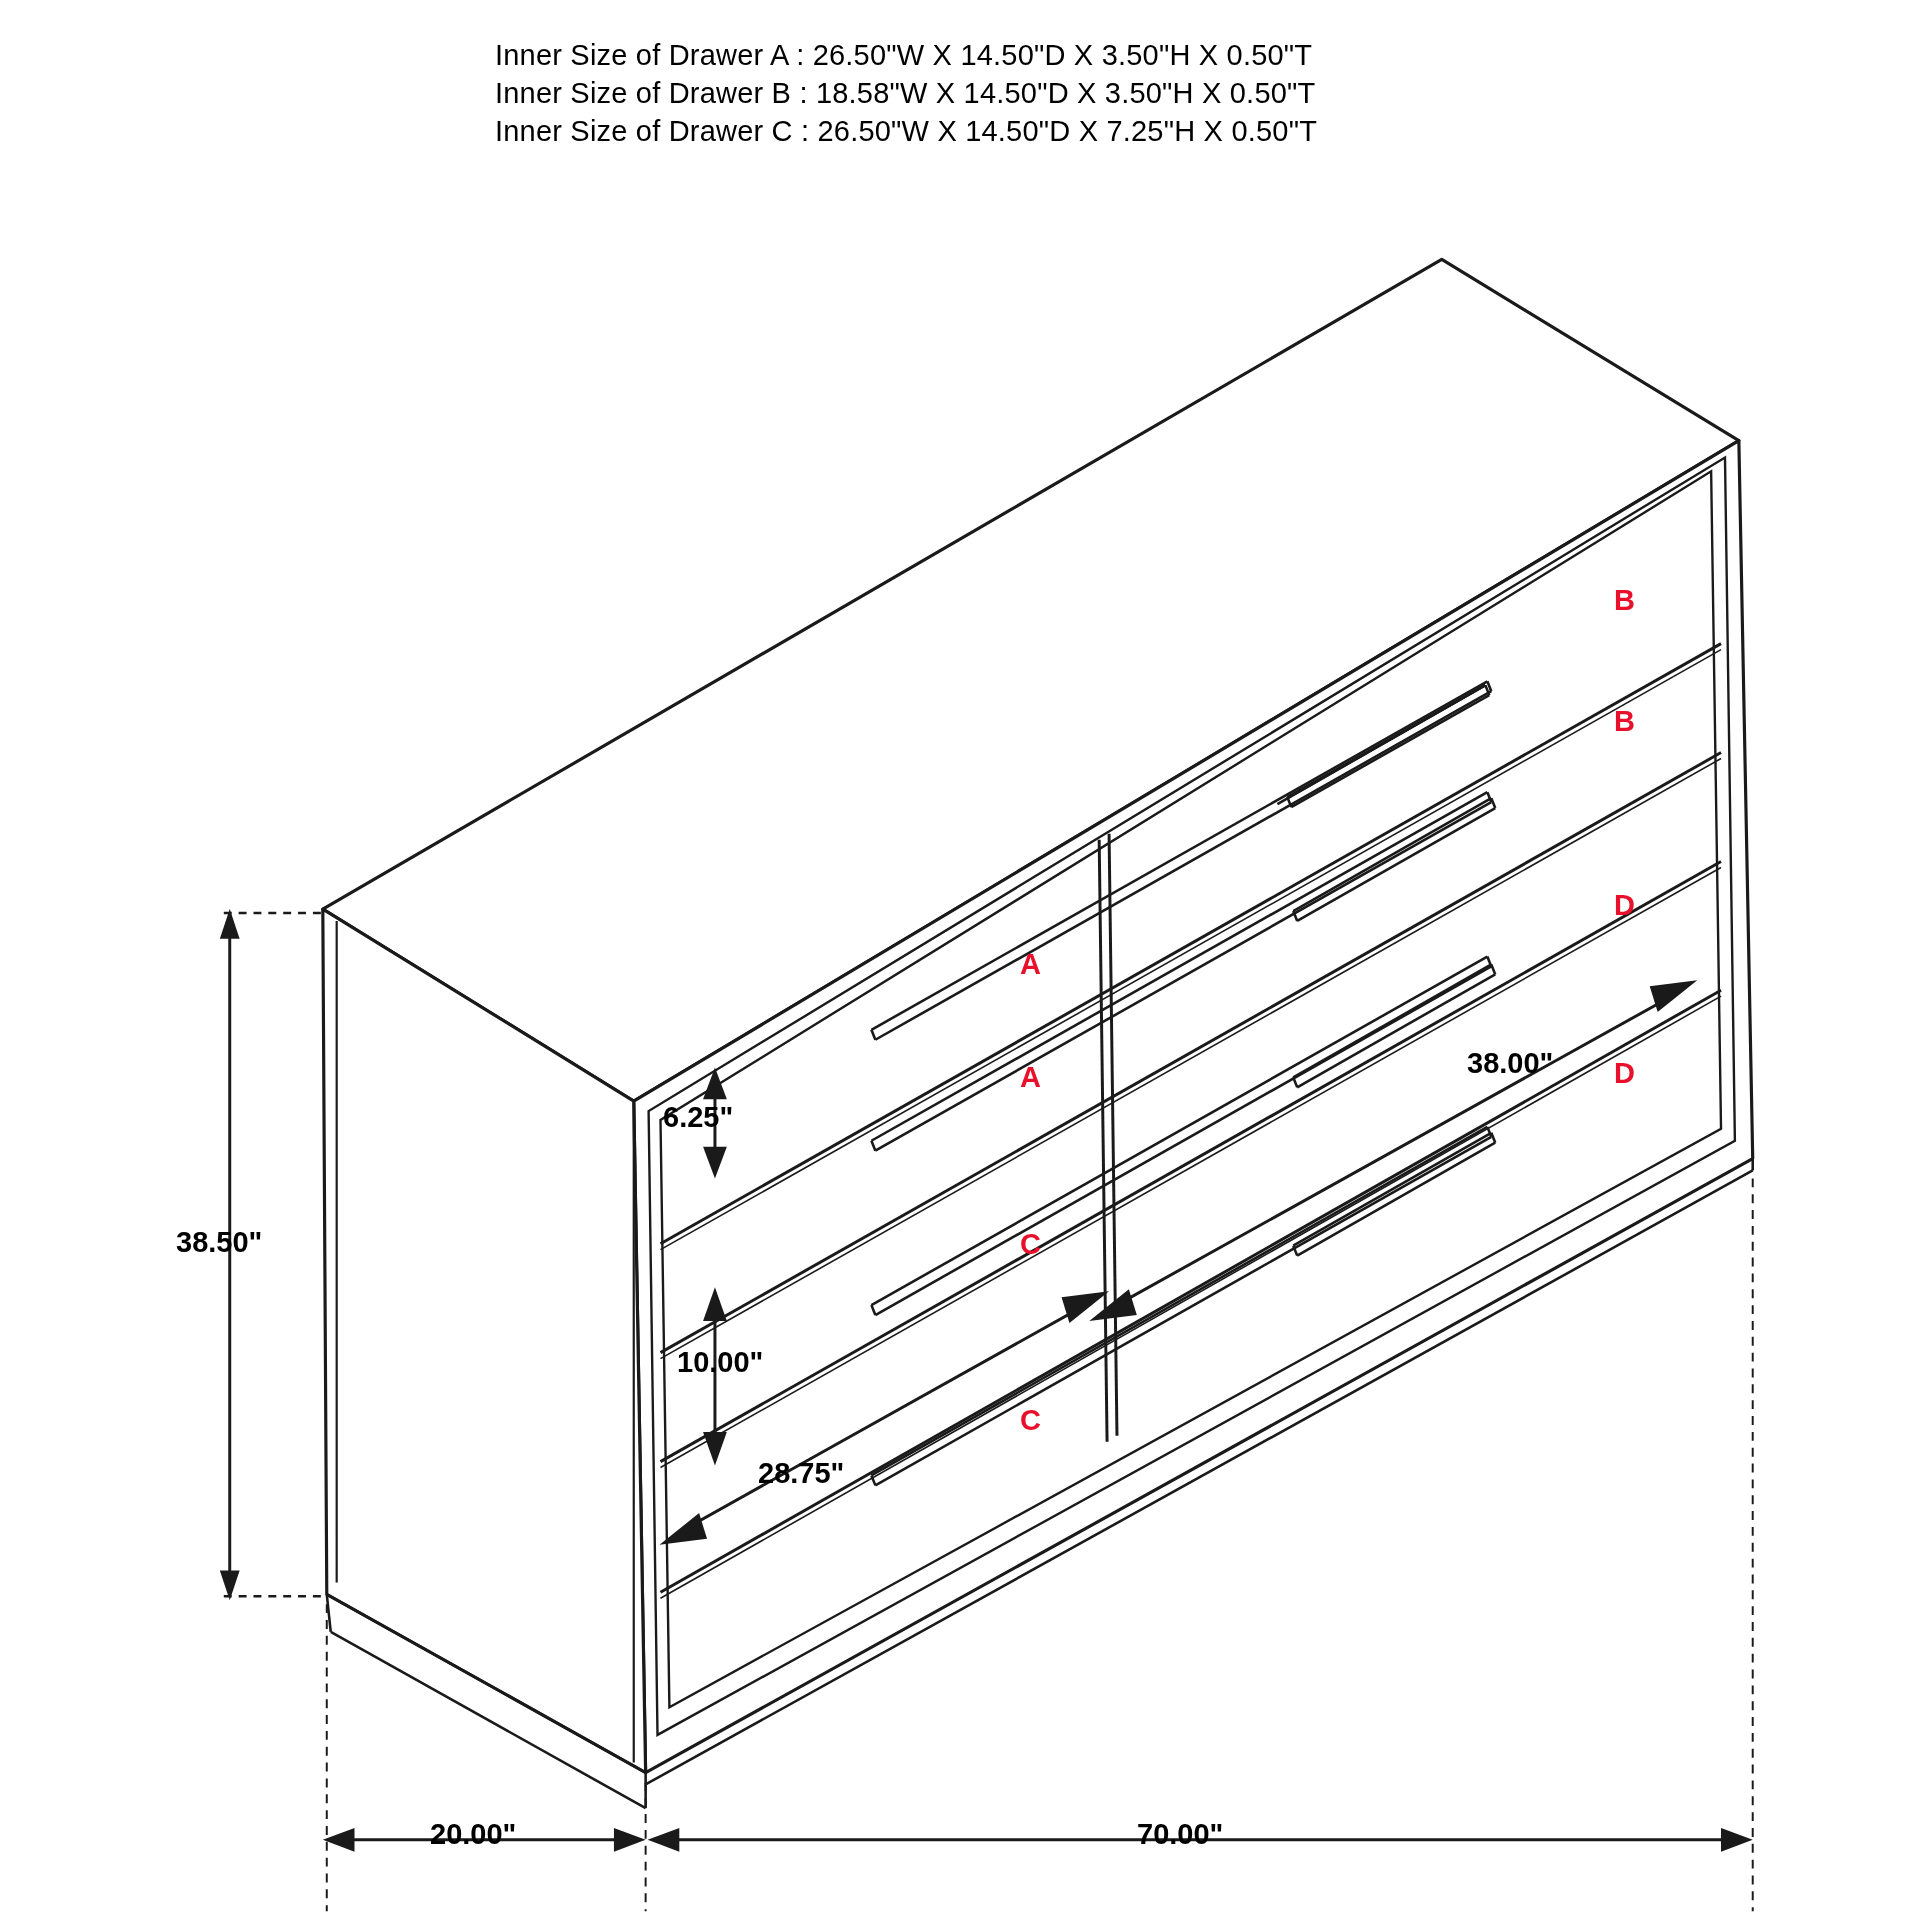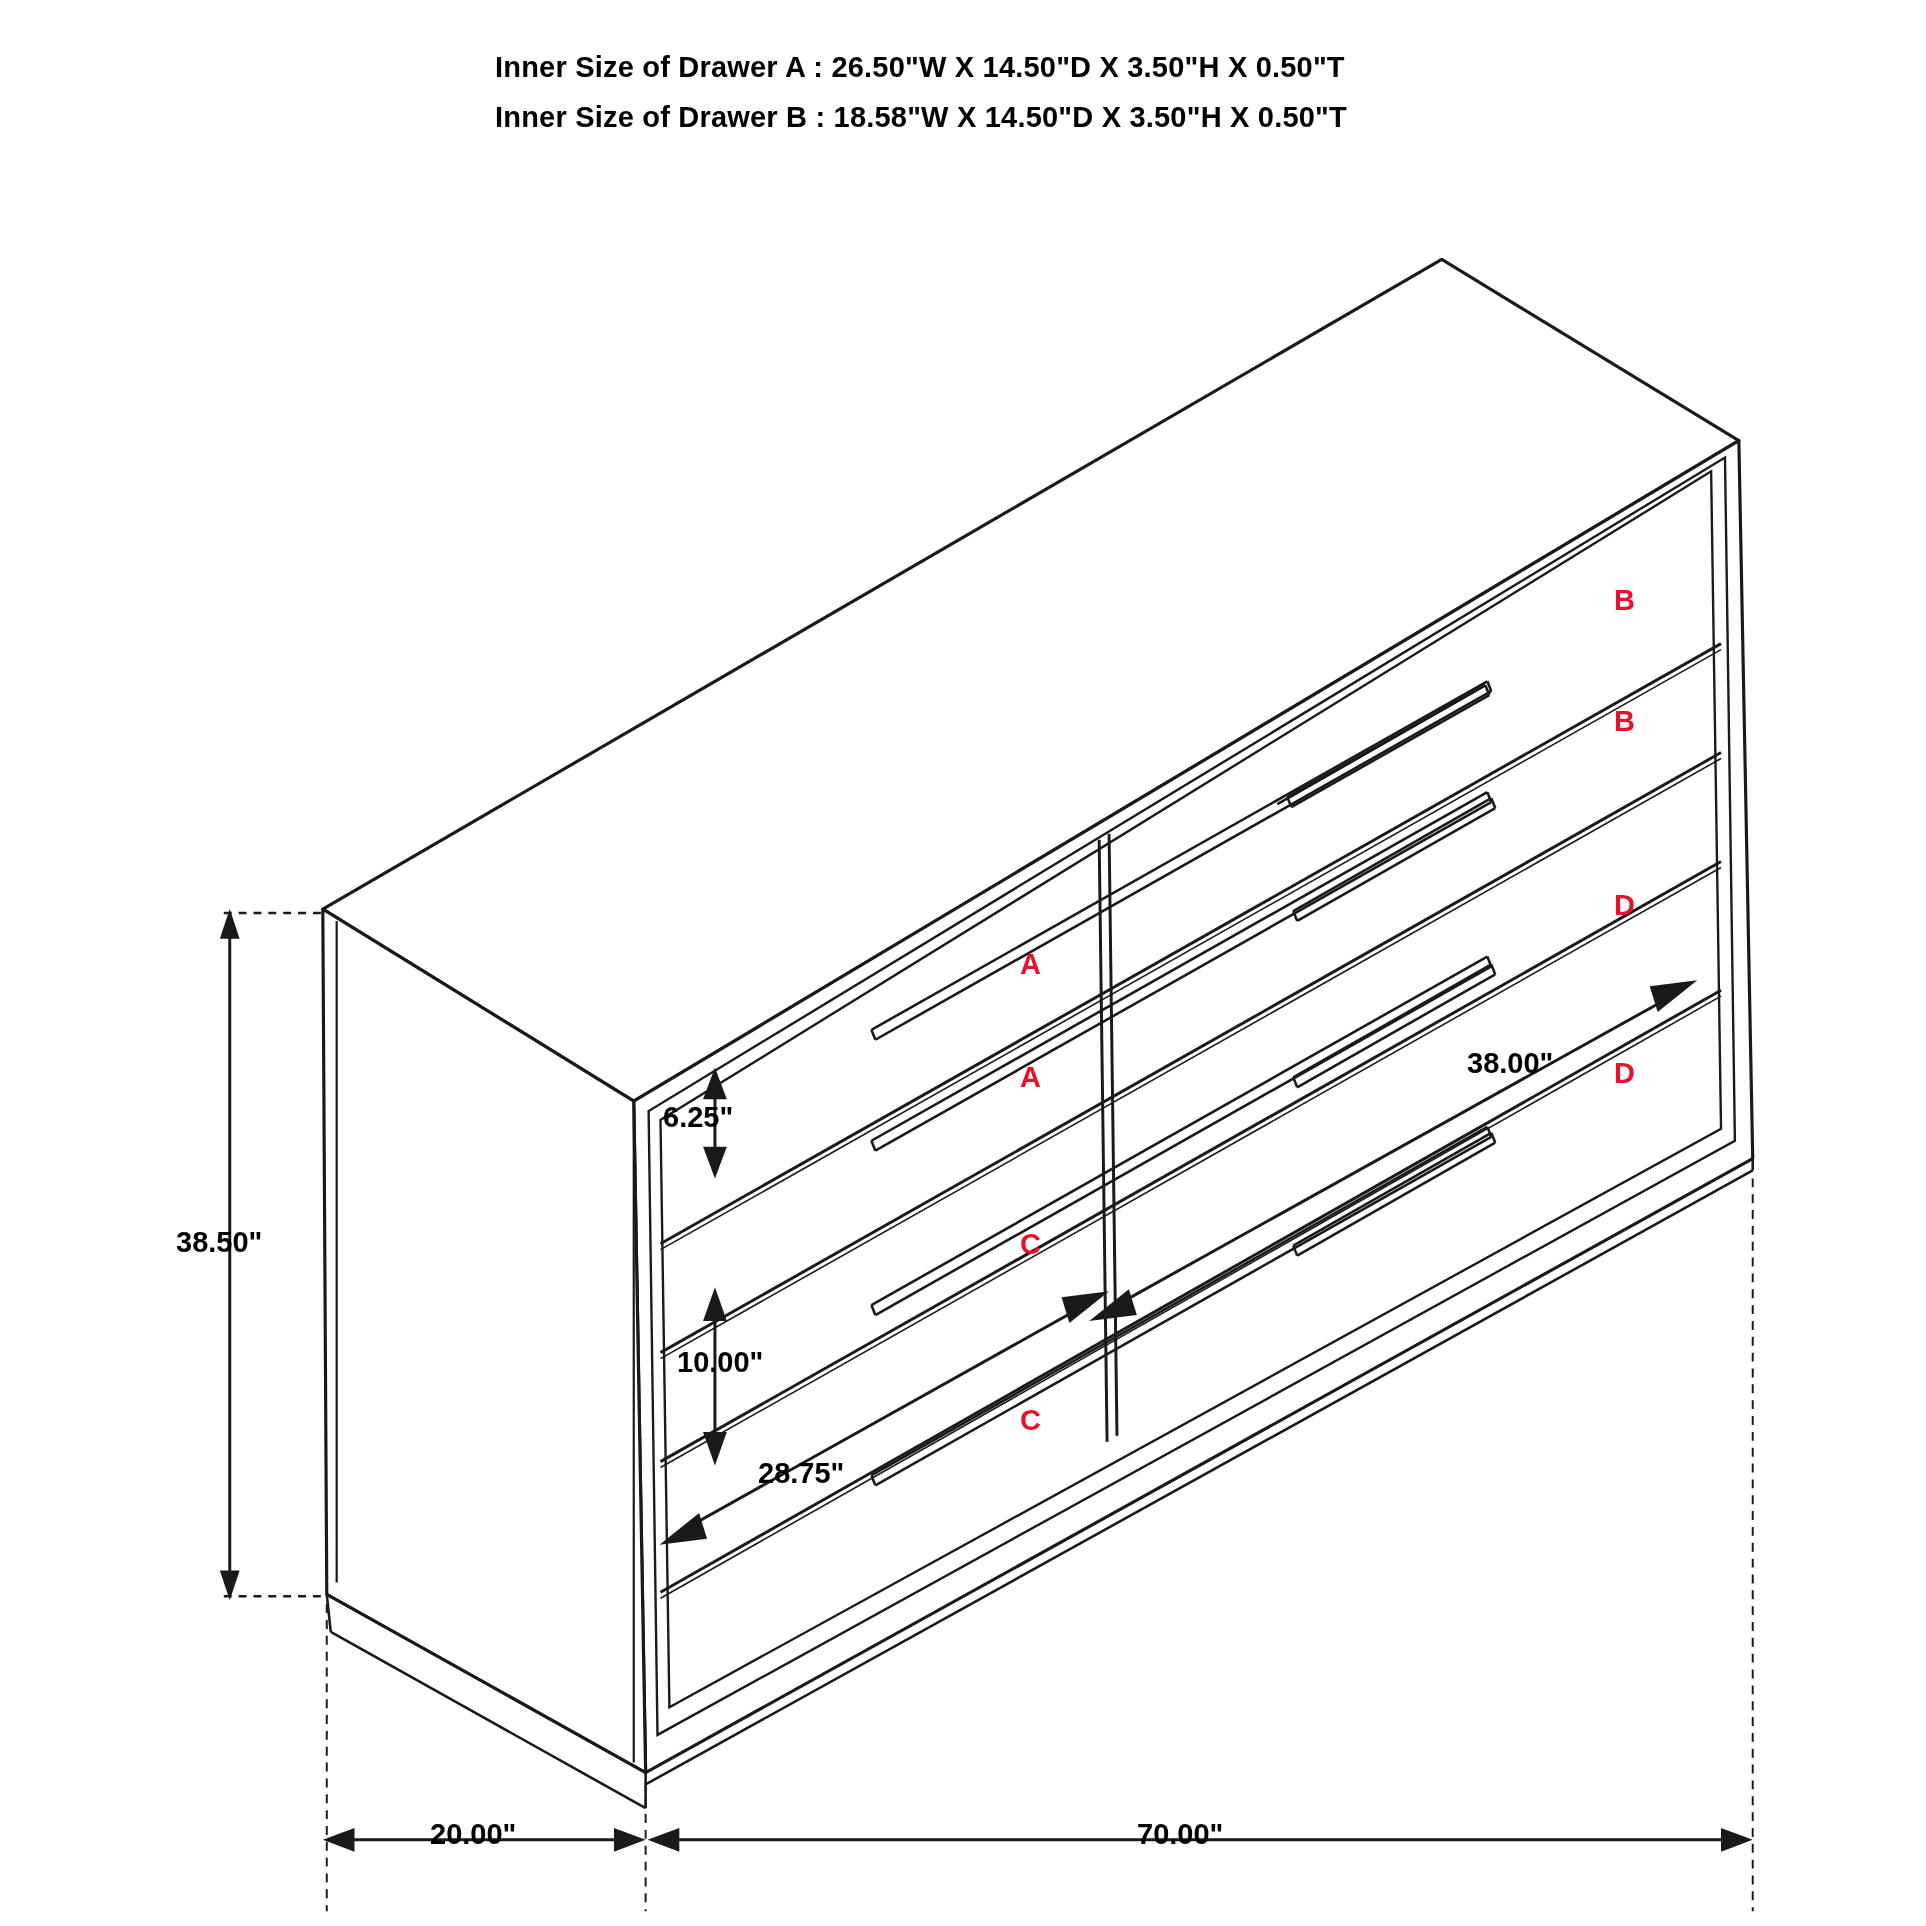--- a/index.html
+++ b/index.html
@@ -20,26 +20,25 @@
     height: 1927px;
   }
   .spec-block {
     position: absolute;
     left: 495px;
     top: 36px;
     width: 1139px;
   }
   .spec-line {
     font-size: 29px;
-    font-weight: bold;
+    font-weight: normal;
     color: #000000;
     letter-spacing: 0.2px;
     line-height: 38px;
     white-space: nowrap;
-    margin-top: 12px;
   }
   svg#drawing {
     position: absolute;
     left: 0;
     top: 0;
     width: 1927px;
     height: 1927px;
   }
   .lbl {
     position: absolute;
@@ -57,20 +56,21 @@
   }
 </style>
 </head>
 <body>
 
 <div id="stage">
 
   <div class="spec-block">
     <div class="spec-line">Inner Size of Drawer A : 26.50"W X 14.50"D X 3.50"H X 0.50"T</div>
     <div class="spec-line">Inner Size of Drawer B : 18.58"W X 14.50"D X 3.50"H X 0.50"T</div>
+    <div class="spec-line">Inner Size of Drawer C : 26.50"W X 14.50"D X 7.25"H X 0.50"T</div>
   </div>
 
   <svg id="drawing" viewBox="0 0 1946 1946">
     <defs>
       <marker id="arrHead" markerWidth="16" markerHeight="16" refX="8" refY="5" orient="auto">
         <path d="M0,0 L12,5 L0,10 z" fill="#1a1a1a"></path>
       </marker>
       <marker id="arrHeadStart" markerWidth="16" markerHeight="16" refX="4" refY="5" orient="auto">
         <path d="M12,0 L0,5 L12,10 z" fill="#1a1a1a"></path>
       </marker>

